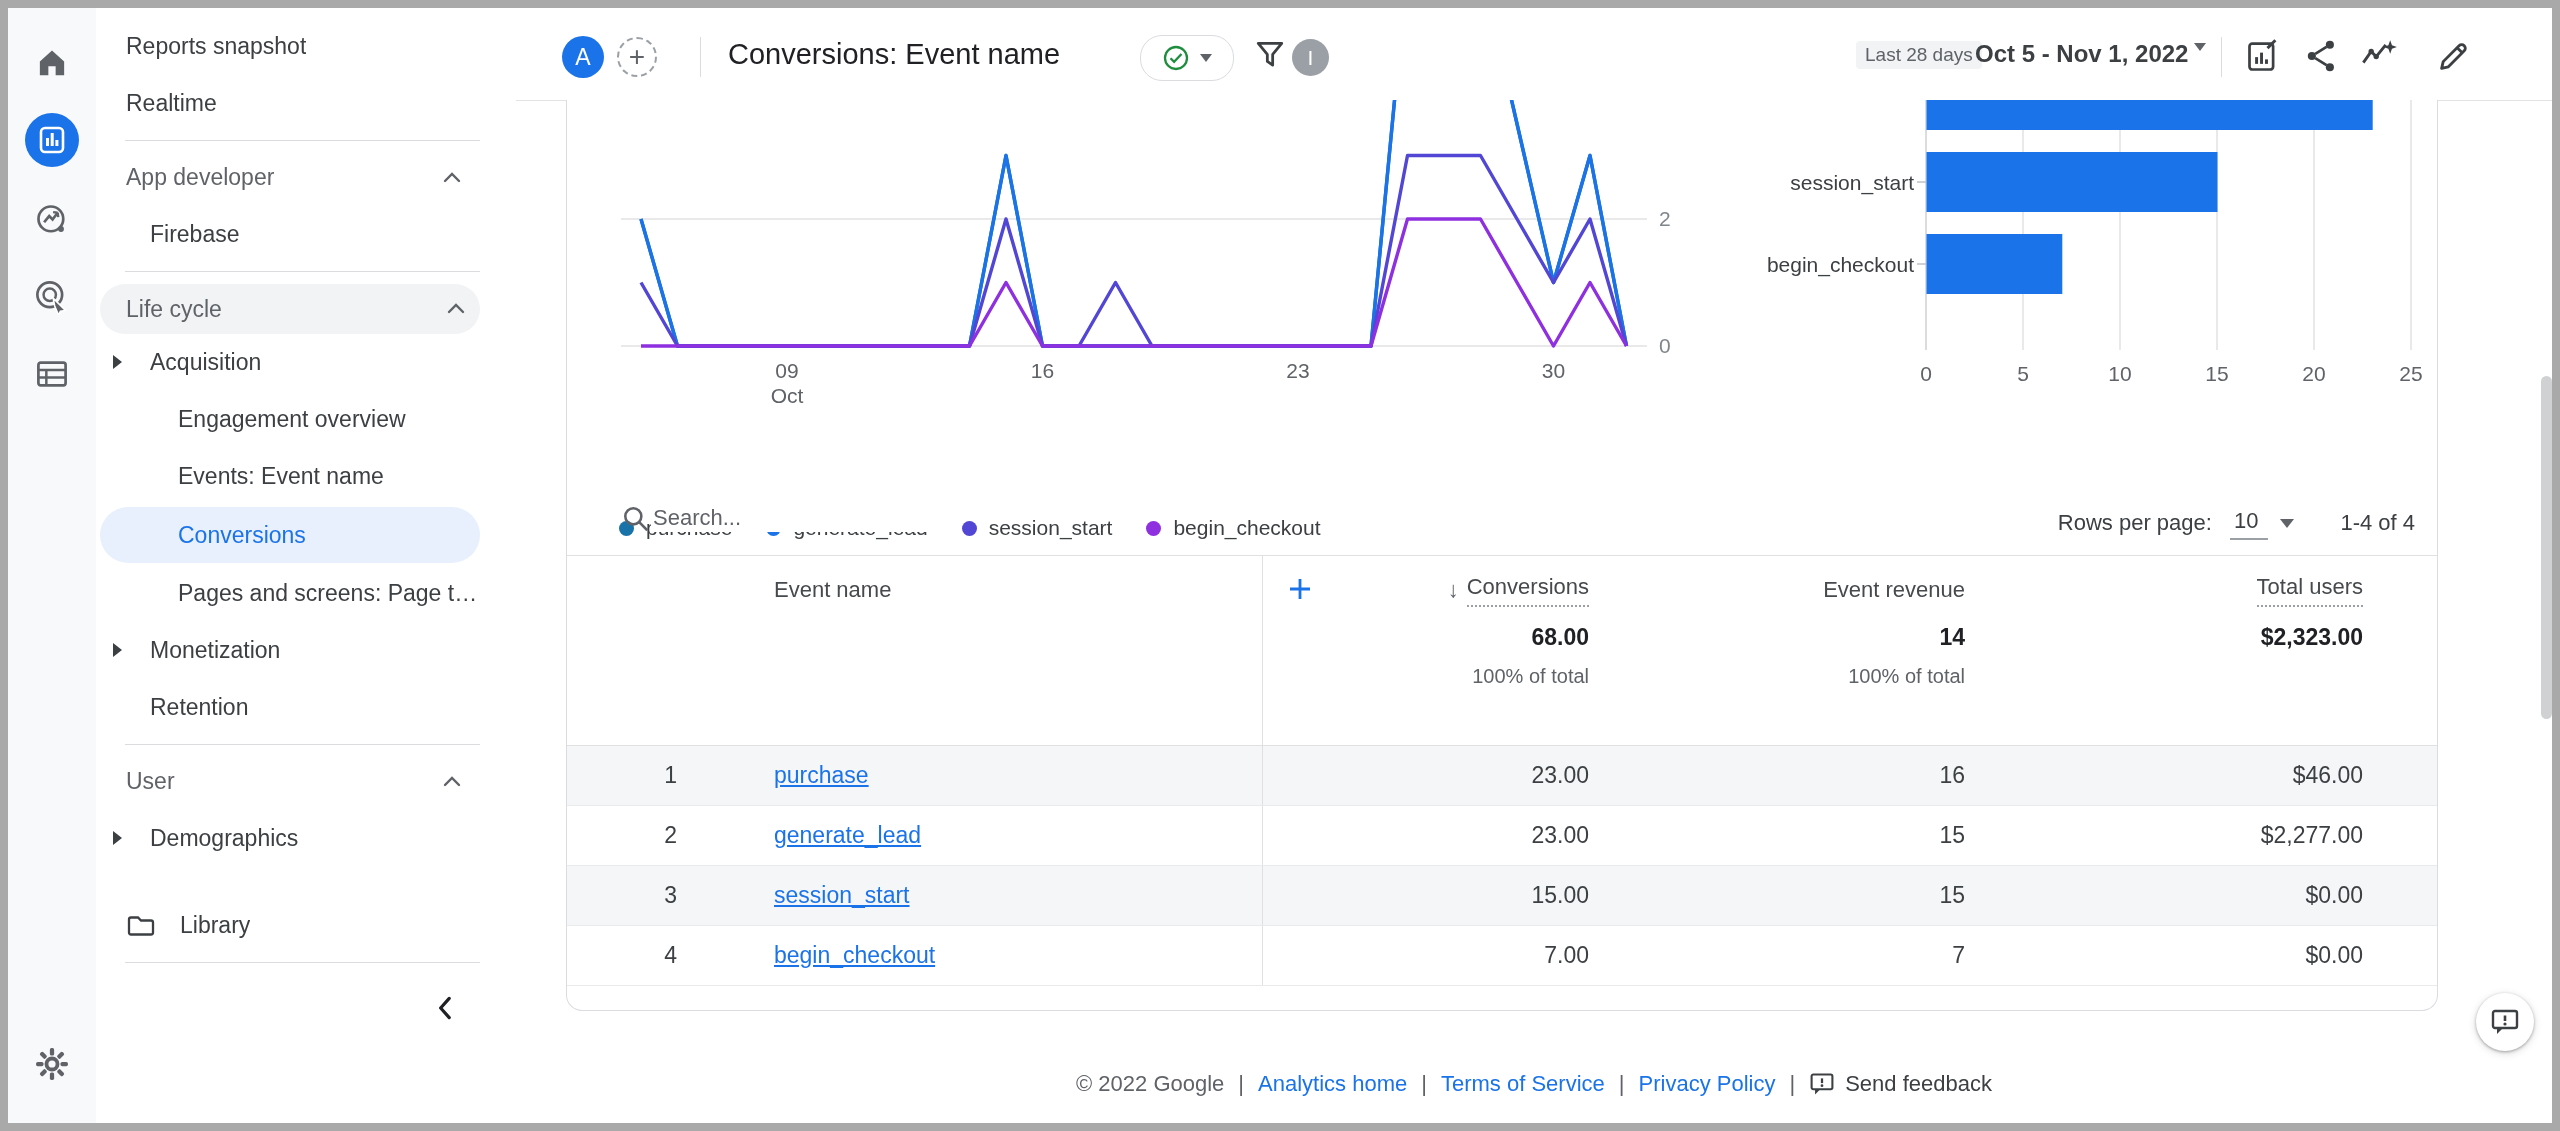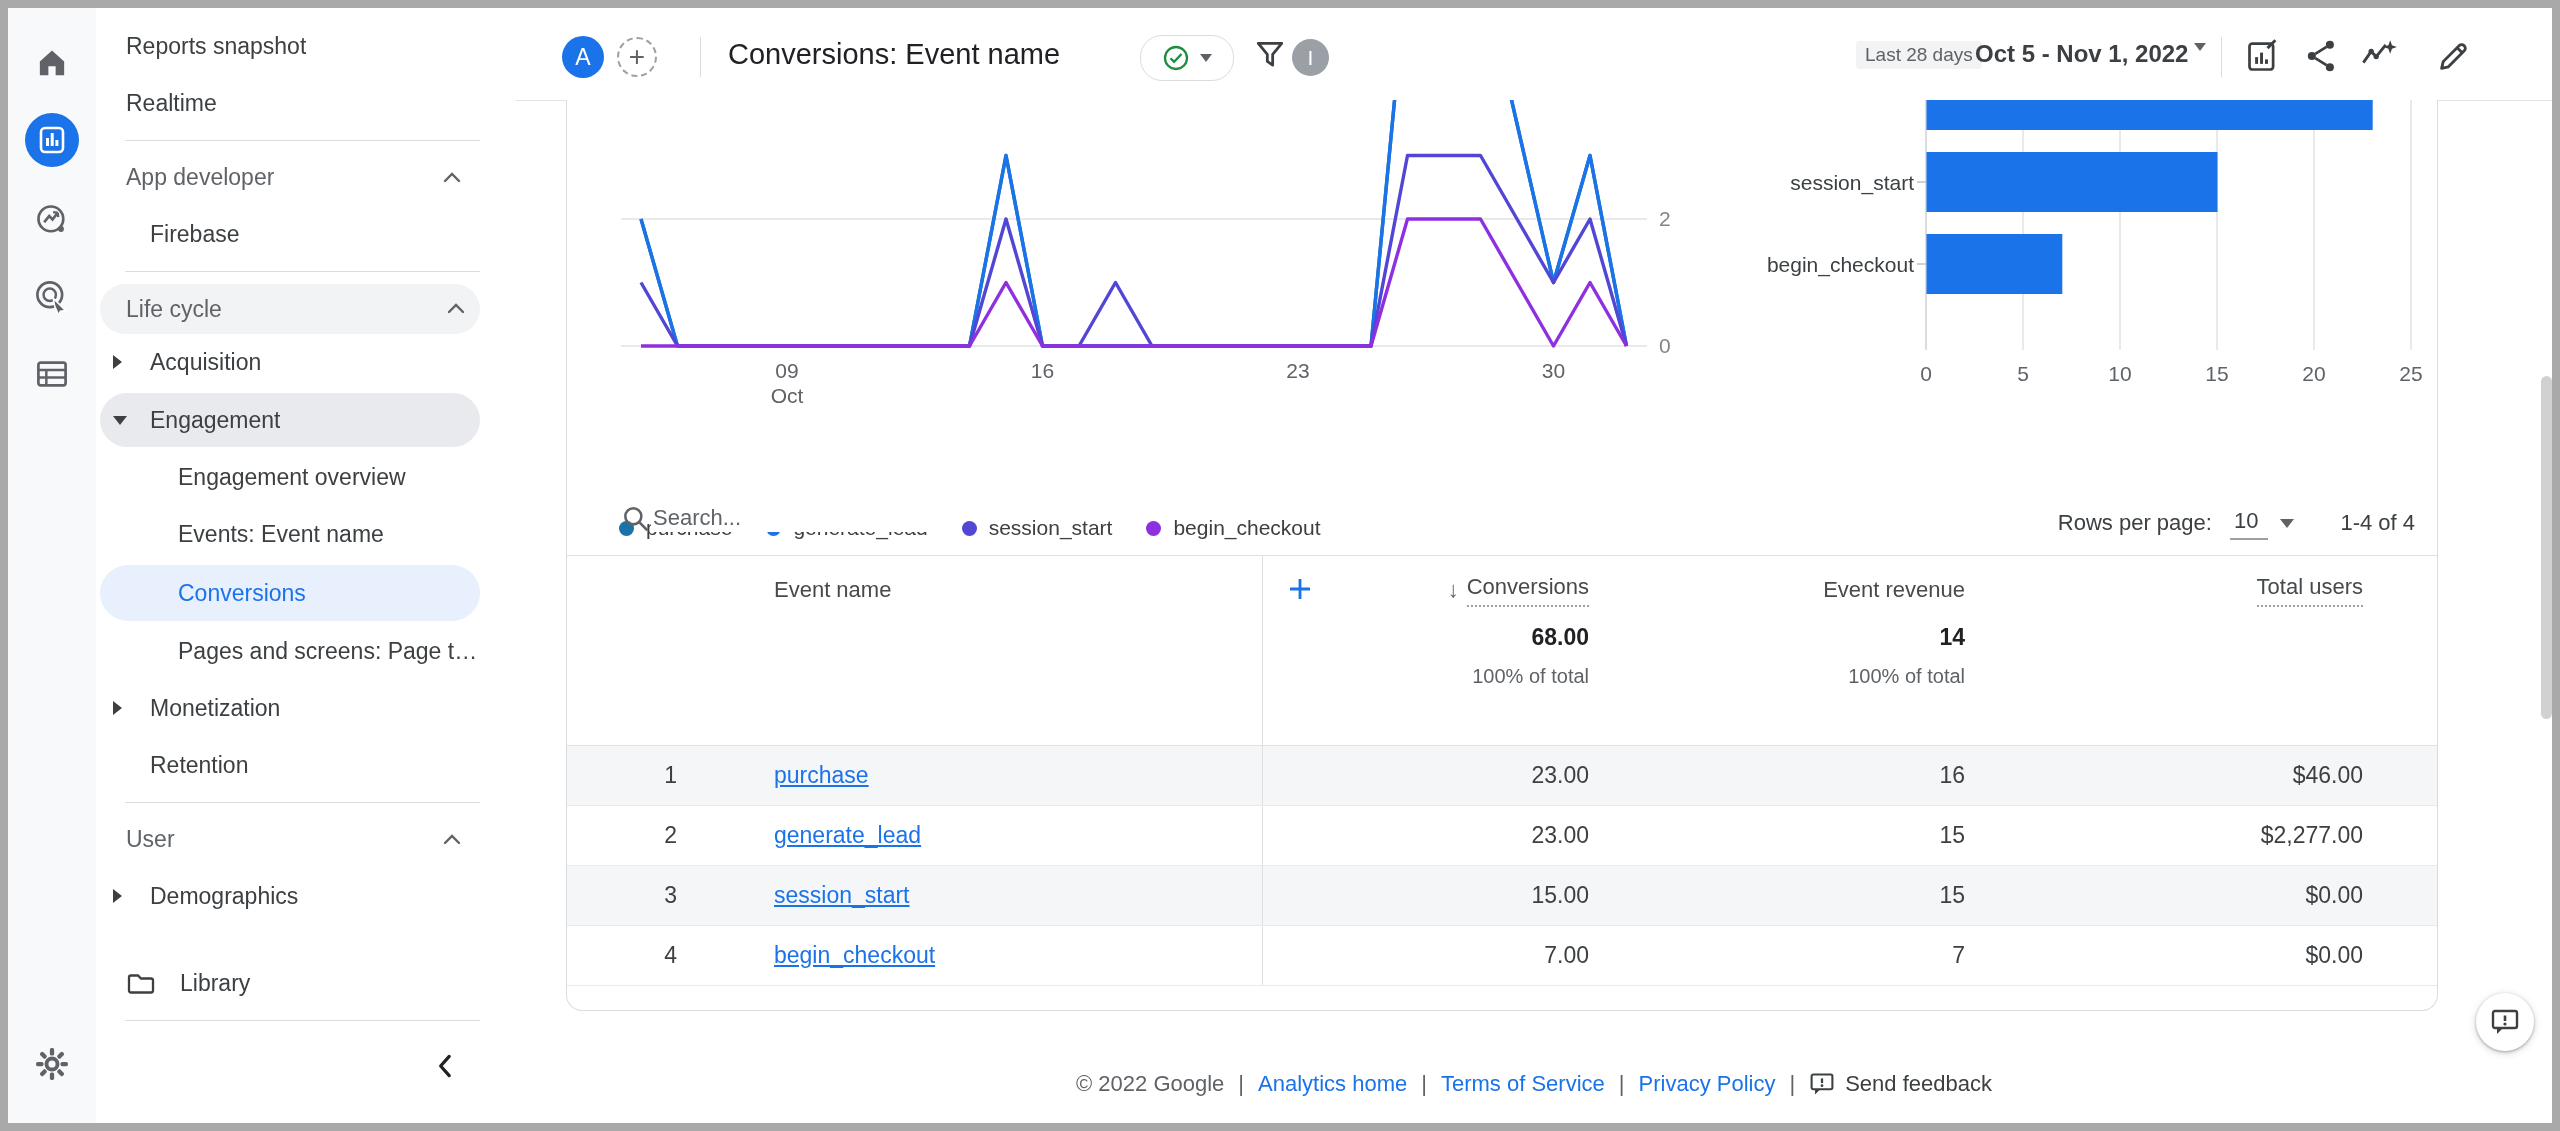--- a/index.html
+++ b/index.html
@@ -180,24 +180,20 @@
           <div class="lbl" style="left: 26px;">Life cycle</div>
           <div class="sec-caret">
             <svg width="26" height="26" viewBox="0 0 26 26">
               <path d="M6 16 L13 9 L20 16" fill="none" stroke="#5f6368" stroke-width="2.4" stroke-linecap="round"></path>
             </svg>
           </div>
         </div>
         <div class="nv">
           <div class="tri tri-r"></div>
           <div class="lbl" style="left: 54px;">Acquisition</div>
-        </div>
-        <div class="nv pillbg pill-dark">
-          <div class="tri tri-d" style="left: 13px;"></div>
-          <div class="lbl" style="left: 50px;">Engagement</div>
         </div>
         <div class="nv">
           <div class="lbl" style="left: 82px;">Engagement overview</div>
         </div>
         <div class="nv">
           <div class="lbl" style="left: 82px;">Events: Event name</div>
         </div>
         <div class="nv pillbg pill-sel">
           <div class="lbl" style="left: 78px;">Conversions</div>
         </div>
@@ -408,20 +404,25 @@
             <span class="tot-main">68.00</span>
             <span class="tot-sub">100% of total</span>
           </div>
         </div>
         <div class="cell num">
           <div class="tot-wrap">
             <span class="tot-main">14</span>
             <span class="tot-sub">100% of total</span>
           </div>
         </div>
+        <div class="cell num">
+          <div class="tot-wrap">
+                <span class="tot-main">$2,323.00</span>
+              </div>
+        </div>
         <div class="cell"></div>
       </div>
     </div>
 
     <div id="tbody" style="border-top:1px solid #e0e0e0;">
           <div class="trow tgrid">
             <div class="cell num row-num">1</div>
             <div class="cell name">
               <div class="ev-link">purchase</div>
             </div>

